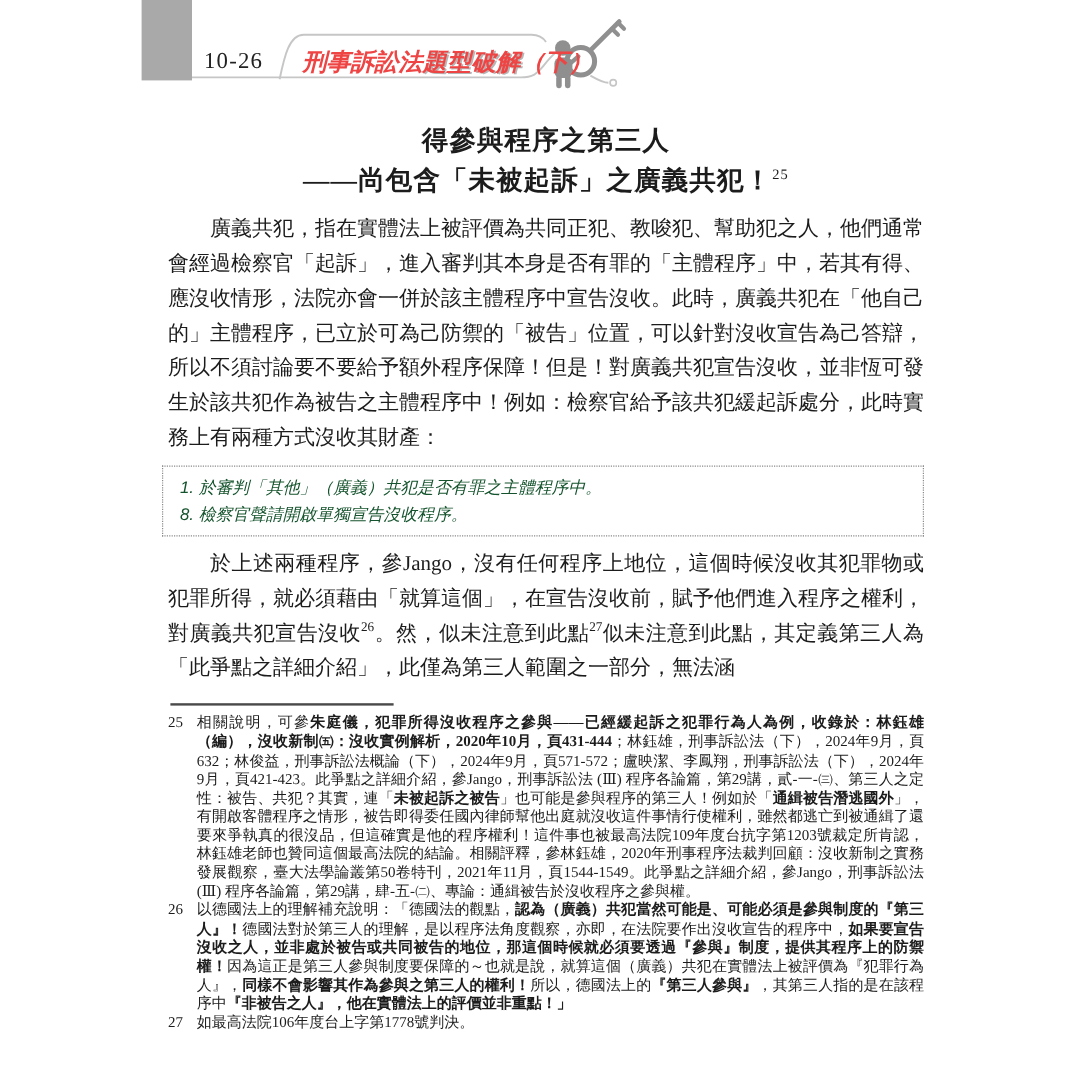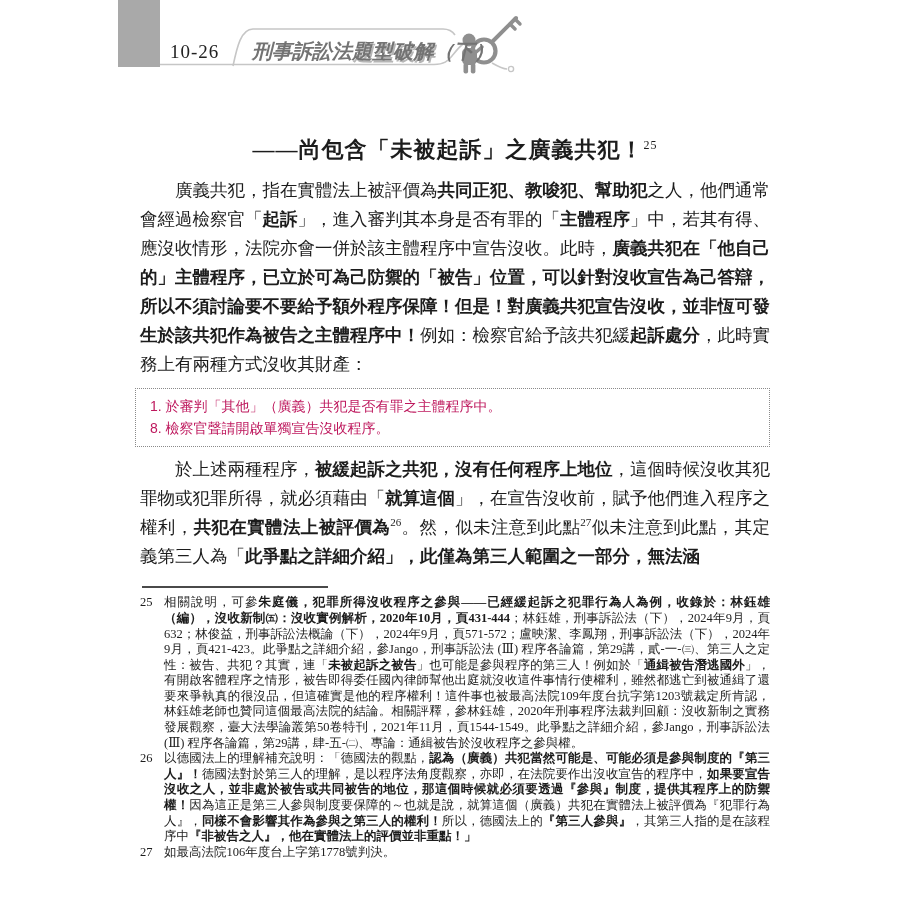--- a/index.html
+++ b/index.html
@@ -14,49 +14,49 @@
   
   .header{position:absolute;top:0;left:0;width:900px;height:100px;}
   .header svg{position:absolute;top:0;left:0;}
   .page-number{
     position:absolute;left:170px;top:41px;
     font-size:19px;letter-spacing:1px;color:#222;
   }
   .book-title{
     position:absolute;left:252px;top:38px;
     font-size:20px;font-weight:bold;font-style:italic;
-    white-space:nowrap;color:#737373;
+    white-space:nowrap;color:#ef4444;
   }
   .book-title .hl{
     font-style:italic;font-weight:900;
     text-shadow:1.5px 1.5px 0 #b5b5b5;
     letter-spacing:0.5px;
   }
   
   .content{
     position:absolute;top:103px;left:140px;width:630px;
   }
   h1.doc-heading{
     margin:0 0 12px 0;
     font-size:22px;line-height:28px;font-weight:bold;
     text-align:center;letter-spacing:1px;
   }
   h1.doc-heading sup{font-size:12px;font-weight:normal;}
   p.body-par{
     margin:0;font-size:17.5px;line-height:29px;
     text-align:justify;text-indent:2em;
   }
-  p.body-par .b{font-weight:bold;}
+  p.body-par .b{font-weight:normal;}
   p.body-par sup{font-size:11px;line-height:0;}
   .callout{
     margin:9px 0 8px -5px;
     border:1.5px dotted #8a8a8a;
     padding:6px 12px 7px 14px;
     font-family:"Liberation Sans","DejaVu Sans",sans-serif;
-    font-size:14px;line-height:22px;color:#be185d;
+    font-size:14px;line-height:22px;color:#14532d;font-style:italic;
   }
   .footnote-sep{
     width:186px;height:2px;background:#4a4a4a;
     margin:15px 0 7px 2px;
   }
   .footnotes{font-size:12.5px;line-height:15.6px;}
   .footnote{
     display:flex;align-items:flex-start;
   }
   .footnote .fn-num{
@@ -103,32 +103,32 @@
         </g>
       </g>
     </svg>
     <span class="page-number">10-26</span>
     <span class="book-title"><span>刑事訴訟法</span><span class="hl">題型破解</span><span>（下）</span></span>
   </div>
 
   <div class="content">
 
     <h1 class="doc-heading">
-      <br>
+      <span>得參與程序之第三人</span><br>
       <span>——尚包含「未被起訴」之廣義共犯！</span><sup>25</sup>
     </h1>
 
     <p class="body-par"><span>廣義共犯，指在實體法上被評價為</span><span class="b">共同正犯、教唆犯、幫助犯</span><span>之人，他們通常會經過檢察官「</span><span class="b">起訴</span><span>」，進入審判其本身是否有罪的「</span><span class="b">主體程序</span><span>」中，若其有得、應沒收情形，法院亦會一併於該主體程序中宣告沒收。此時，</span><span class="b">廣義共犯在「他自己的」主體程序，已立於可為己防禦的「被告」位置，可以針對沒收宣告為己答辯，所以不須討論要不要給予額外程序保障！但是！對廣義共犯宣告沒收，並非恆可發生於該共犯作為被告之主體程序中！</span><span>例如：檢察官給予該共犯緩</span><span class="b">起訴處分</span><span>，此時實務上有兩種方式沒收其財產：</span></p>
 
     <div class="callout">
       <div>1. 於審判「其他」（廣義）共犯是否有罪之主體程序中。</div>
       <div>8. 檢察官聲請開啟單獨宣告沒收程序。</div>
     </div>
 
-    <p class="body-par"><span>於上述兩種程序，</span><span class="b">被緩起訴之共犯，沒有任何程序上地位</span><span>，這個時候沒收其犯罪物或犯罪所得，就必須藉由「</span><span class="b">就算這個</span><span>」，在宣告沒收前，賦予他們進入程序之權利，</span><span class="b">共犯在實體法上被評價為</span><sup>26</sup><span>。然，似未注意到此點</span><sup>27</sup><span>似未注意到此點，其定義第三人為「</span><span class="b">此爭點之詳細介紹」，此僅為第三人範圍之一部分，無法涵</span></p>
+    <p class="body-par"><span>於上述兩種程序，</span><span class="b">參Jango，沒有任何程序上地位</span><span>，這個時候沒收其犯罪物或犯罪所得，就必須藉由「</span><span class="b">就算這個</span><span>」，在宣告沒收前，賦予他們進入程序之權利，</span><span class="b">對廣義共犯宣告沒收</span><sup>26</sup><span>。然，似未注意到此點</span><sup>27</sup><span>似未注意到此點，其定義第三人為「</span><span class="b">此爭點之詳細介紹」，此僅為第三人範圍之一部分，無法涵</span></p>
 
     <div class="footnote-sep"></div>
 
     <div class="footnotes">
       <div class="footnote">
         <span class="fn-num">25</span>
         <span class="fn-text"><span>相關說明，可參</span><span class="b">朱庭儀，犯罪所得沒收程序之參與——已經緩起訴之犯罪行為人為例，收錄於：林鈺雄（編），沒收新制㈤：沒收實例解析，2020年10月，頁431-444</span><span>；林鈺雄，刑事訴訟法（下），2024年9月，頁632；林俊益，刑事訴訟法概論（下），2024年9月，頁571-572；盧映潔、李鳳翔，刑事訴訟法（下），2024年9月，頁421-423。此爭點之詳細介紹，參Jango，刑事訴訟法 (Ⅲ) 程序各論篇，第29講，貳-一-㈢、第三人之定性：被告、共犯？其實，連「</span><span class="b">未被起訴之被告</span><span>」也可能是參與程序的第三人！例如於「</span><span class="b">通緝被告潛逃國外</span><span>」，有開啟客體程序之情形，被告即得委任國內律師幫他出庭就沒收這件事情行使權利，雖然都逃亡到被通緝了還要來爭執真的很沒品，但這確實是他的程序權利！這件事也被最高法院109年度台抗字第1203號裁定所肯認，林鈺雄老師也贊同這個最高法院的結論。相關評釋，參林鈺雄，2020年刑事程序法裁判回顧：沒收新制之實務發展觀察，臺大法學論叢第50卷特刊，2021年11月，頁1544-1549。此爭點之詳細介紹，參Jango，刑事訴訟法 (Ⅲ) 程序各論篇，第29講，肆-五-㈡、專論：通緝被告於沒收程序之參與權。</span></span>
       </div>
       <div class="footnote">
         <span class="fn-num">26</span>

